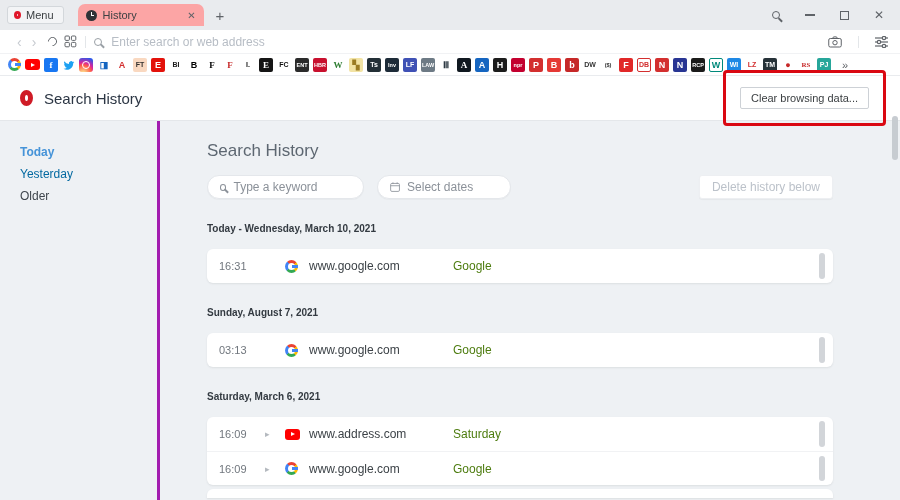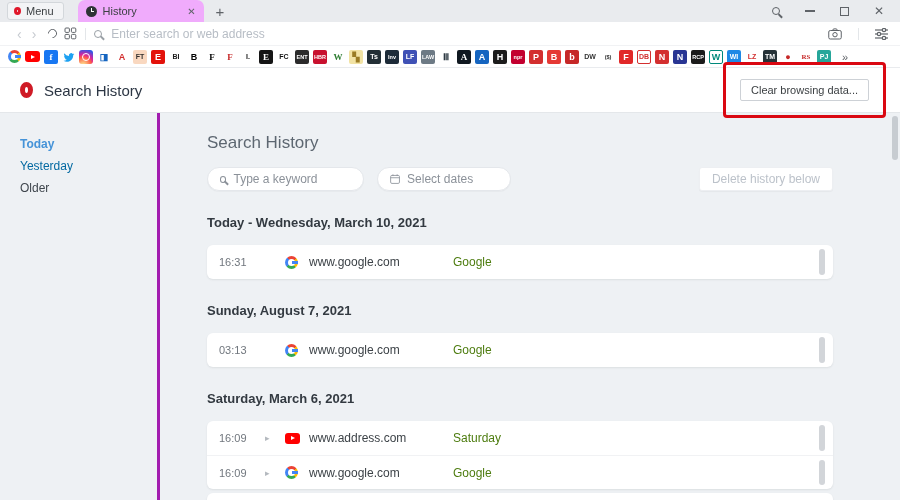--- a/index.html
+++ b/index.html
@@ -1,24 +1,24 @@
 <!DOCTYPE html>
 <html><head>
 <meta charset="utf-8">
 <style>
   * { margin:0; padding:0; box-sizing:border-box; }
   html,body { width:900px; height:500px; overflow:hidden; }
   body { font-family:"Liberation Sans", sans-serif; background:#eef1f4; position:relative; }
 
   
-  .tabbar { height:22px; background:#e9ebee; display:flex; align-items:center; }
+  .tabbar { height:30px; background:#e9ebee; display:flex; align-items:center; }
   .menu-btn { margin-left:7px; height:18px; padding:0 9px 0 6px; background:#f3f4f6; border:1px solid #d3d7db;
               border-radius:3px; display:flex; align-items:center; gap:5px; font-size:11px; color:#3c4043; cursor:pointer; }
   .opera-o-small { width:7px; height:8px; border:3px solid #e0172a; border-radius:50%; }
-  .tab { margin-left:14px; width:126px; height:22px; background:#f0abfc; border-radius:7px 7px 0 0;
+  .tab { margin-left:14px; width:126px; height:22px; background:#fca5a5; border-radius:7px 7px 0 0;
          display:flex; align-items:center; gap:6px; padding:0 8px; font-size:11px; color:#3c4043; }
   .clock-icon { width:11px; height:11px; border-radius:50%; background:#2f3337; position:relative; flex:0 0 auto; }
   .clock-icon::before { content:""; position:absolute; left:5px; top:2px; width:1px; height:4px; background:#fff; }
   .clock-icon::after  { content:""; position:absolute; left:5px; top:5px; width:3px; height:1px; background:#fff; }
   .tab-close { margin-left:auto; color:#5f6368; font-size:10px; cursor:pointer; }
   .new-tab { margin-left:12px; color:#5f6368; font-size:15px; font-weight:400; cursor:pointer; }
   .win-controls { margin-left:auto; display:flex; align-items:center; gap:25px; padding-right:16px; }
   .mag { width:8px; height:8px; border:1.5px solid #5f6368; border-radius:50%; position:relative; display:inline-block; }
   .mag::after { content:""; position:absolute; width:5px; height:1.5px; background:#5f6368; right:-4px; bottom:-2px; transform:rotate(45deg); }
   .min-icon { width:10px; height:1.5px; background:#5f6368; display:inline-block; }
@@ -80,21 +80,21 @@
   .pill { height:24px; background:#fff; border:1px solid #e4e7eb; border-radius:12px; display:flex; align-items:center;
           gap:7px; padding:0 12px; box-shadow:0 1px 1px rgba(0,0,0,0.03); }
   .pill .mag { width:7px; height:7px; border-color:#8b9199; } .pill .mag::after{ background:#8b9199; }
   .pill input { border:none; outline:none; font-size:12px; color:#3c4043; width:100%; background:transparent; font-family:"Liberation Sans",sans-serif; }
   .pill input::placeholder { color:#8b9199; }
   .pill-keyword { width:157px; }
   .pill-dates { width:134px; margin-left:13px; }
   .delete-btn { margin-left:auto; height:24px; background:#fff; color:#bcc2ca; border:1px solid #edeff2; border-radius:3px;
                 font-size:12px; padding:0 12px; box-shadow:0 1px 1px rgba(0,0,0,0.04); font-family:"Liberation Sans",sans-serif; cursor:pointer; }
 
-  .section-heading { font-size:13px; font-weight:700; color:#333a41; margin:24px 0 15px; }
+  .section-heading { font-size:10px; font-weight:700; color:#333a41; margin:24px 0 15px; }
   .card { background:#fff; border-radius:6px; box-shadow:0 1px 2px rgba(60,64,67,0.1); }
   .card.partial { height:9px; border-radius:6px 6px 0 0; margin-top:4px; }
   .hrow { height:34px; display:flex; align-items:center; padding:0 14px 0 10px; position:relative; cursor:pointer; }
   .hrow + .hrow { border-top:1px solid #f1f2f4; }
   .rtime { width:48px; font-size:11px; color:#70767d; padding-left:2px; }
   .rexp { width:20px; font-size:9px; color:#b3b8be; }
   .rfav { width:24px; display:flex; align-items:center; }
   .rurl { width:144px; font-size:12px; color:#3c4247; }
   .rname { font-size:12px; color:#4d7c0f; }
   .rowscroll { position:absolute; right:8px; top:4px; bottom:4px; width:6px; background:#d2d5d9; border-radius:3px; cursor:pointer; }

